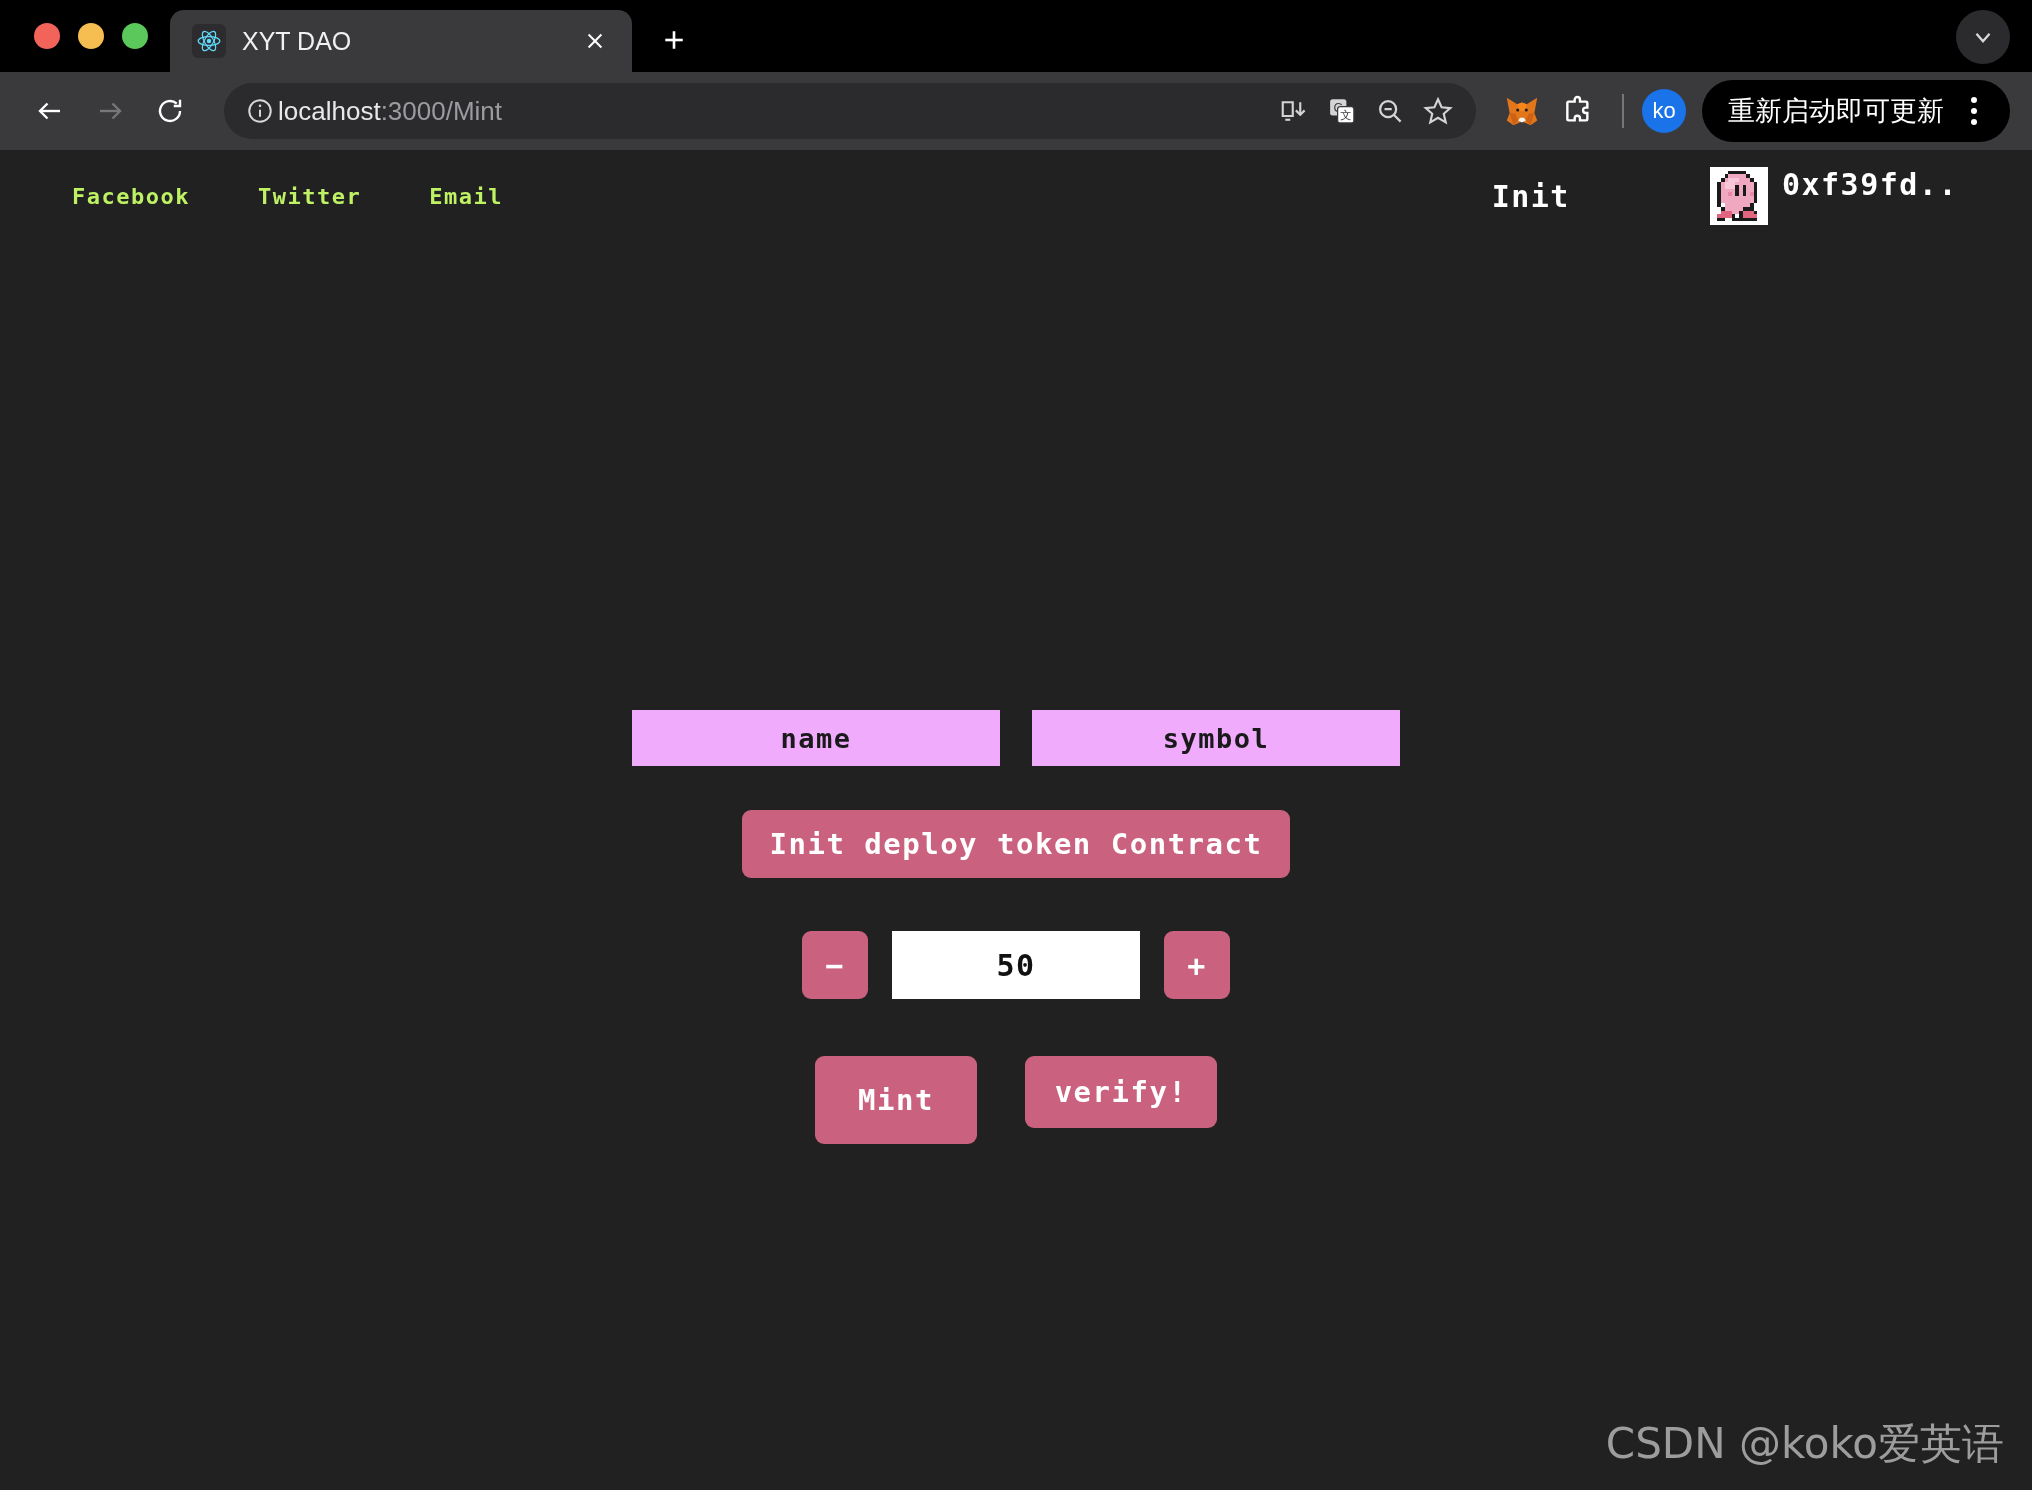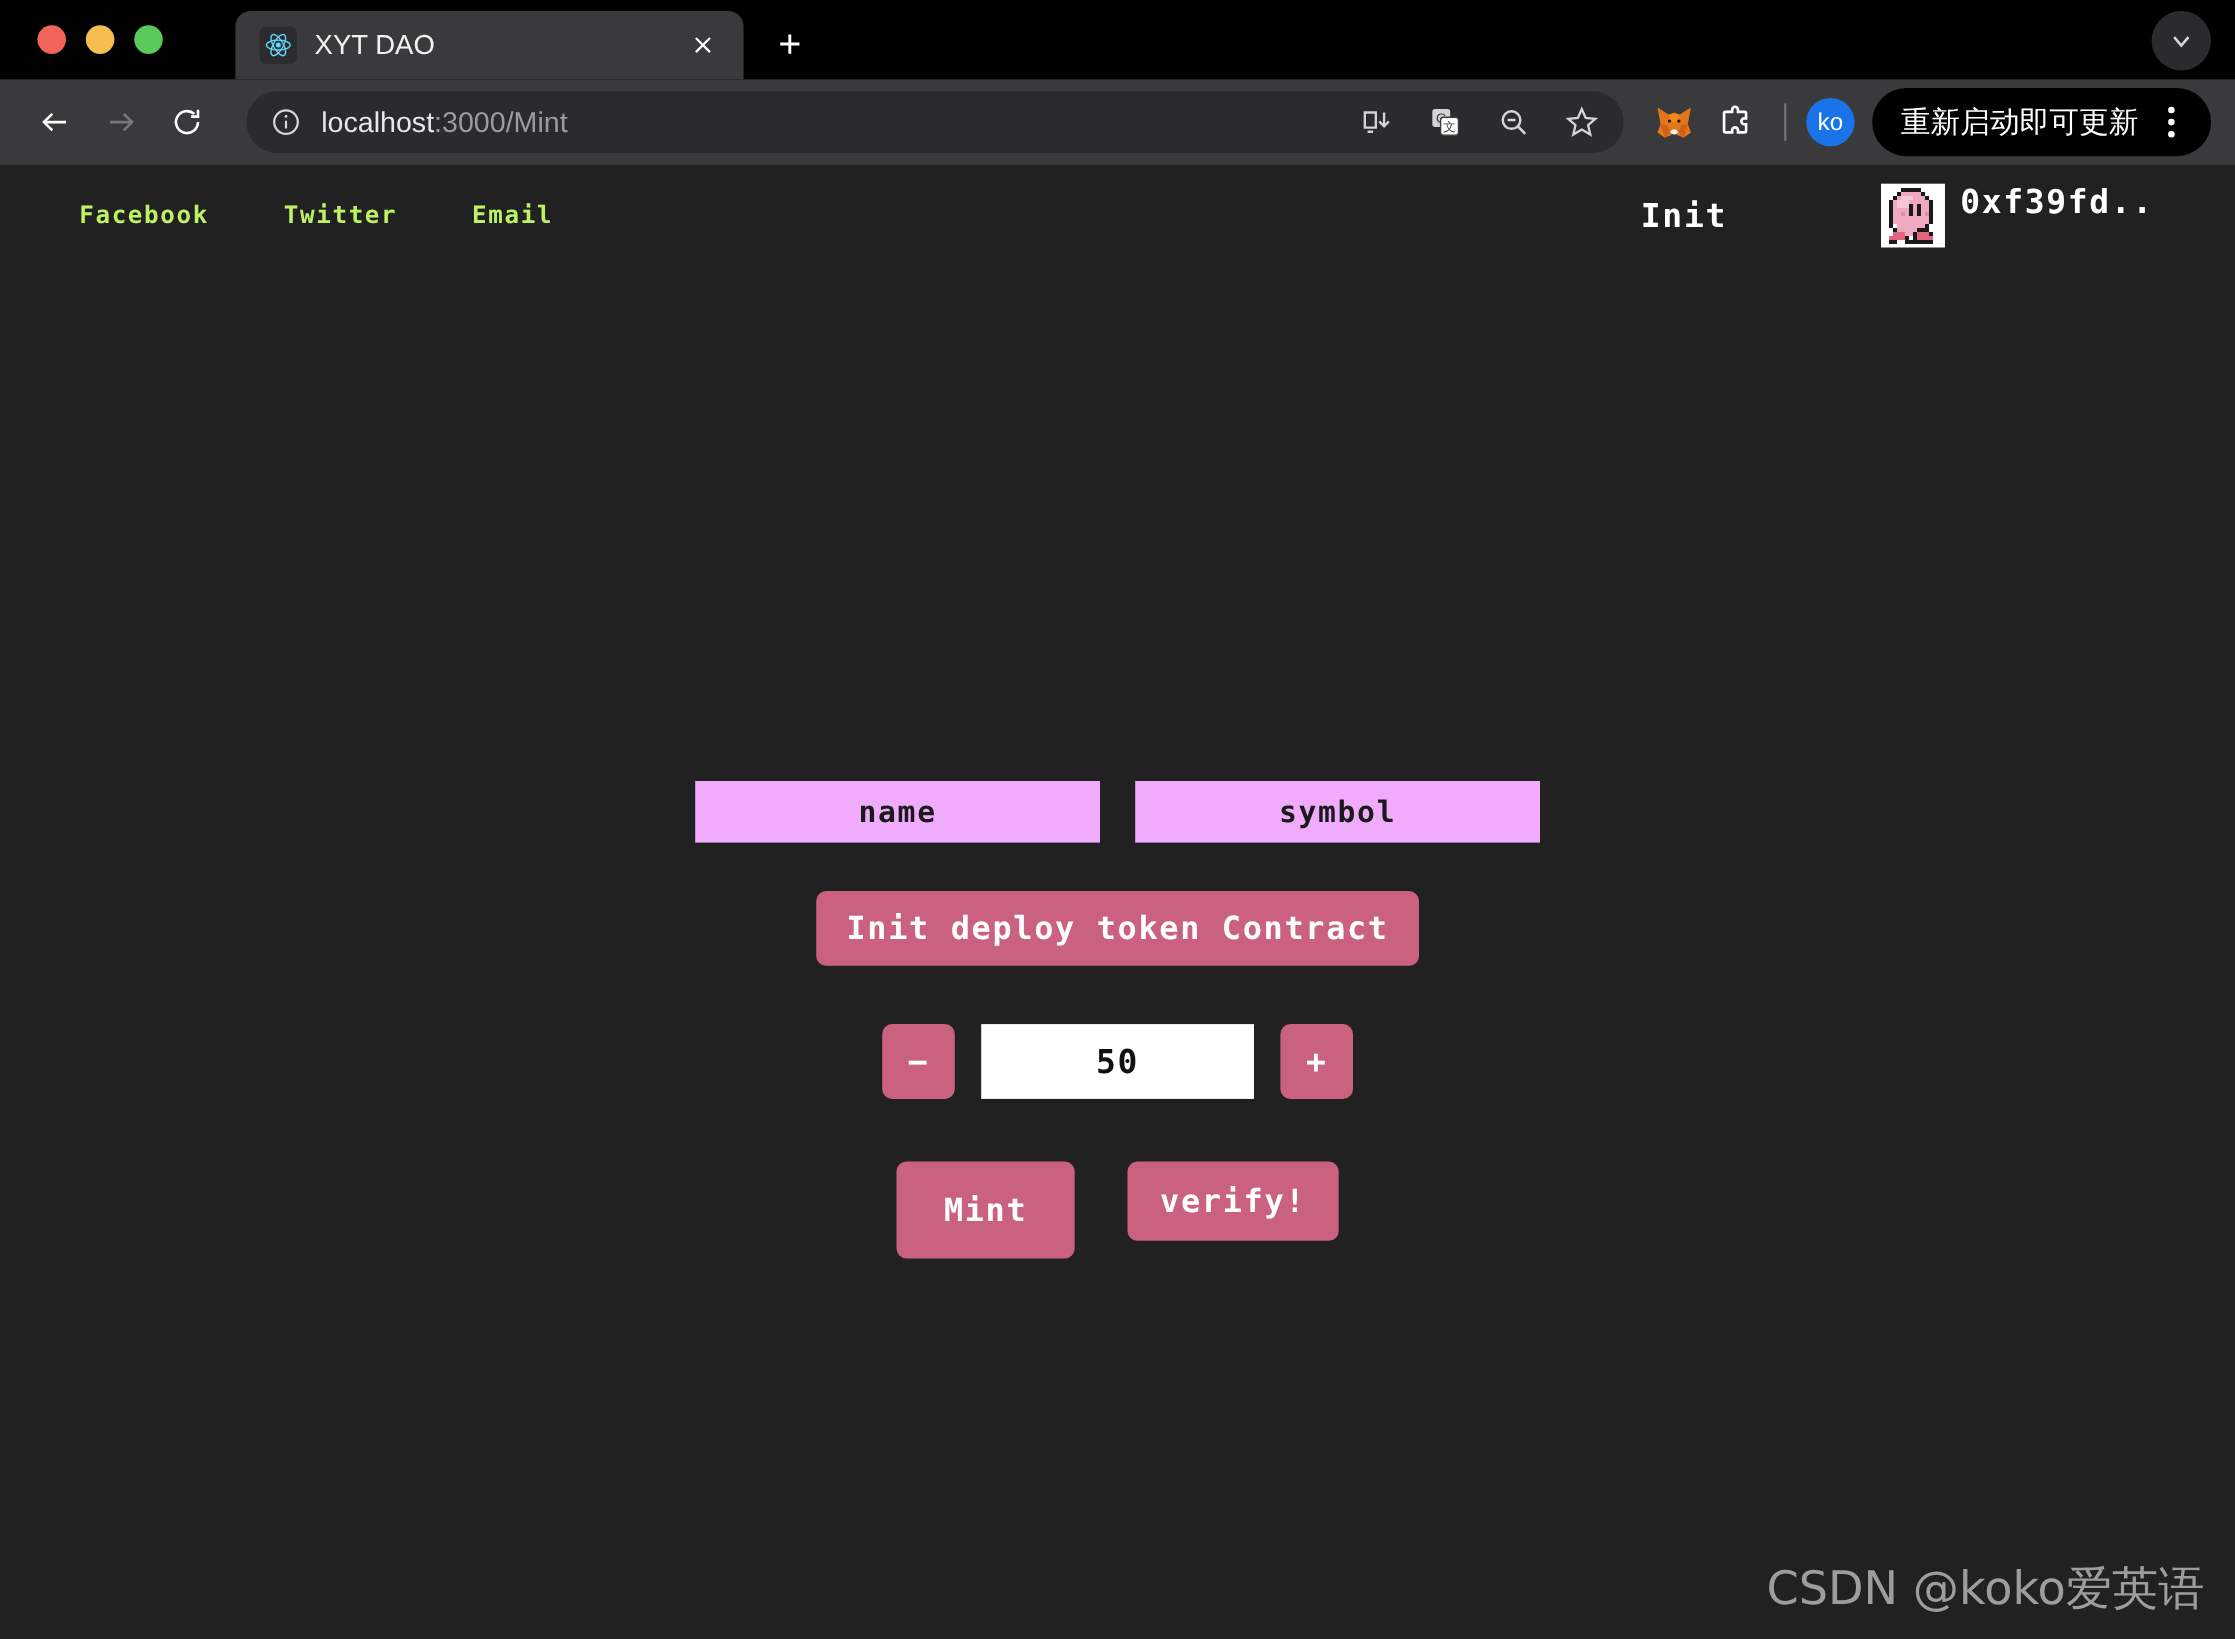--- a/index.html
+++ b/index.html
@@ -52,21 +52,20 @@
   #tab-active {
     height: 62px;
     width: 462px;
     background: #3a3a3c;
     border-radius: 14px 14px 0 0;
     display: flex;
     align-items: center;
     padding: 0 20px 0 22px;
     gap: 16px;
     position: relative;
-    margin-left: 44px;
   }
   #tab-favicon {
     width: 34px; height: 34px;
     border-radius: 6px;
     background: #2c2c2e;
     display: flex; align-items: center; justify-content: center;
     flex: 0 0 auto;
   }
   #tab-title {
     color: #f1f1f1;
@@ -117,21 +116,20 @@
 
   #omnibox {
     flex: 1 1 auto;
     height: 56px;
     margin: 0 16px 0 22px;
     background: #2b2b2d;
     border-radius: 28px;
     display: flex;
     align-items: center;
     padding: 0 14px 0 18px;
-    gap: 14px;
     min-width: 0;
   }
   #site-info-icon {
     width: 36px; height: 36px;
     display: flex; align-items: center; justify-content: center;
     flex: 0 0 auto;
   }
   #url-text {
     font-size: 26px;
     color: #9b9ba0;

